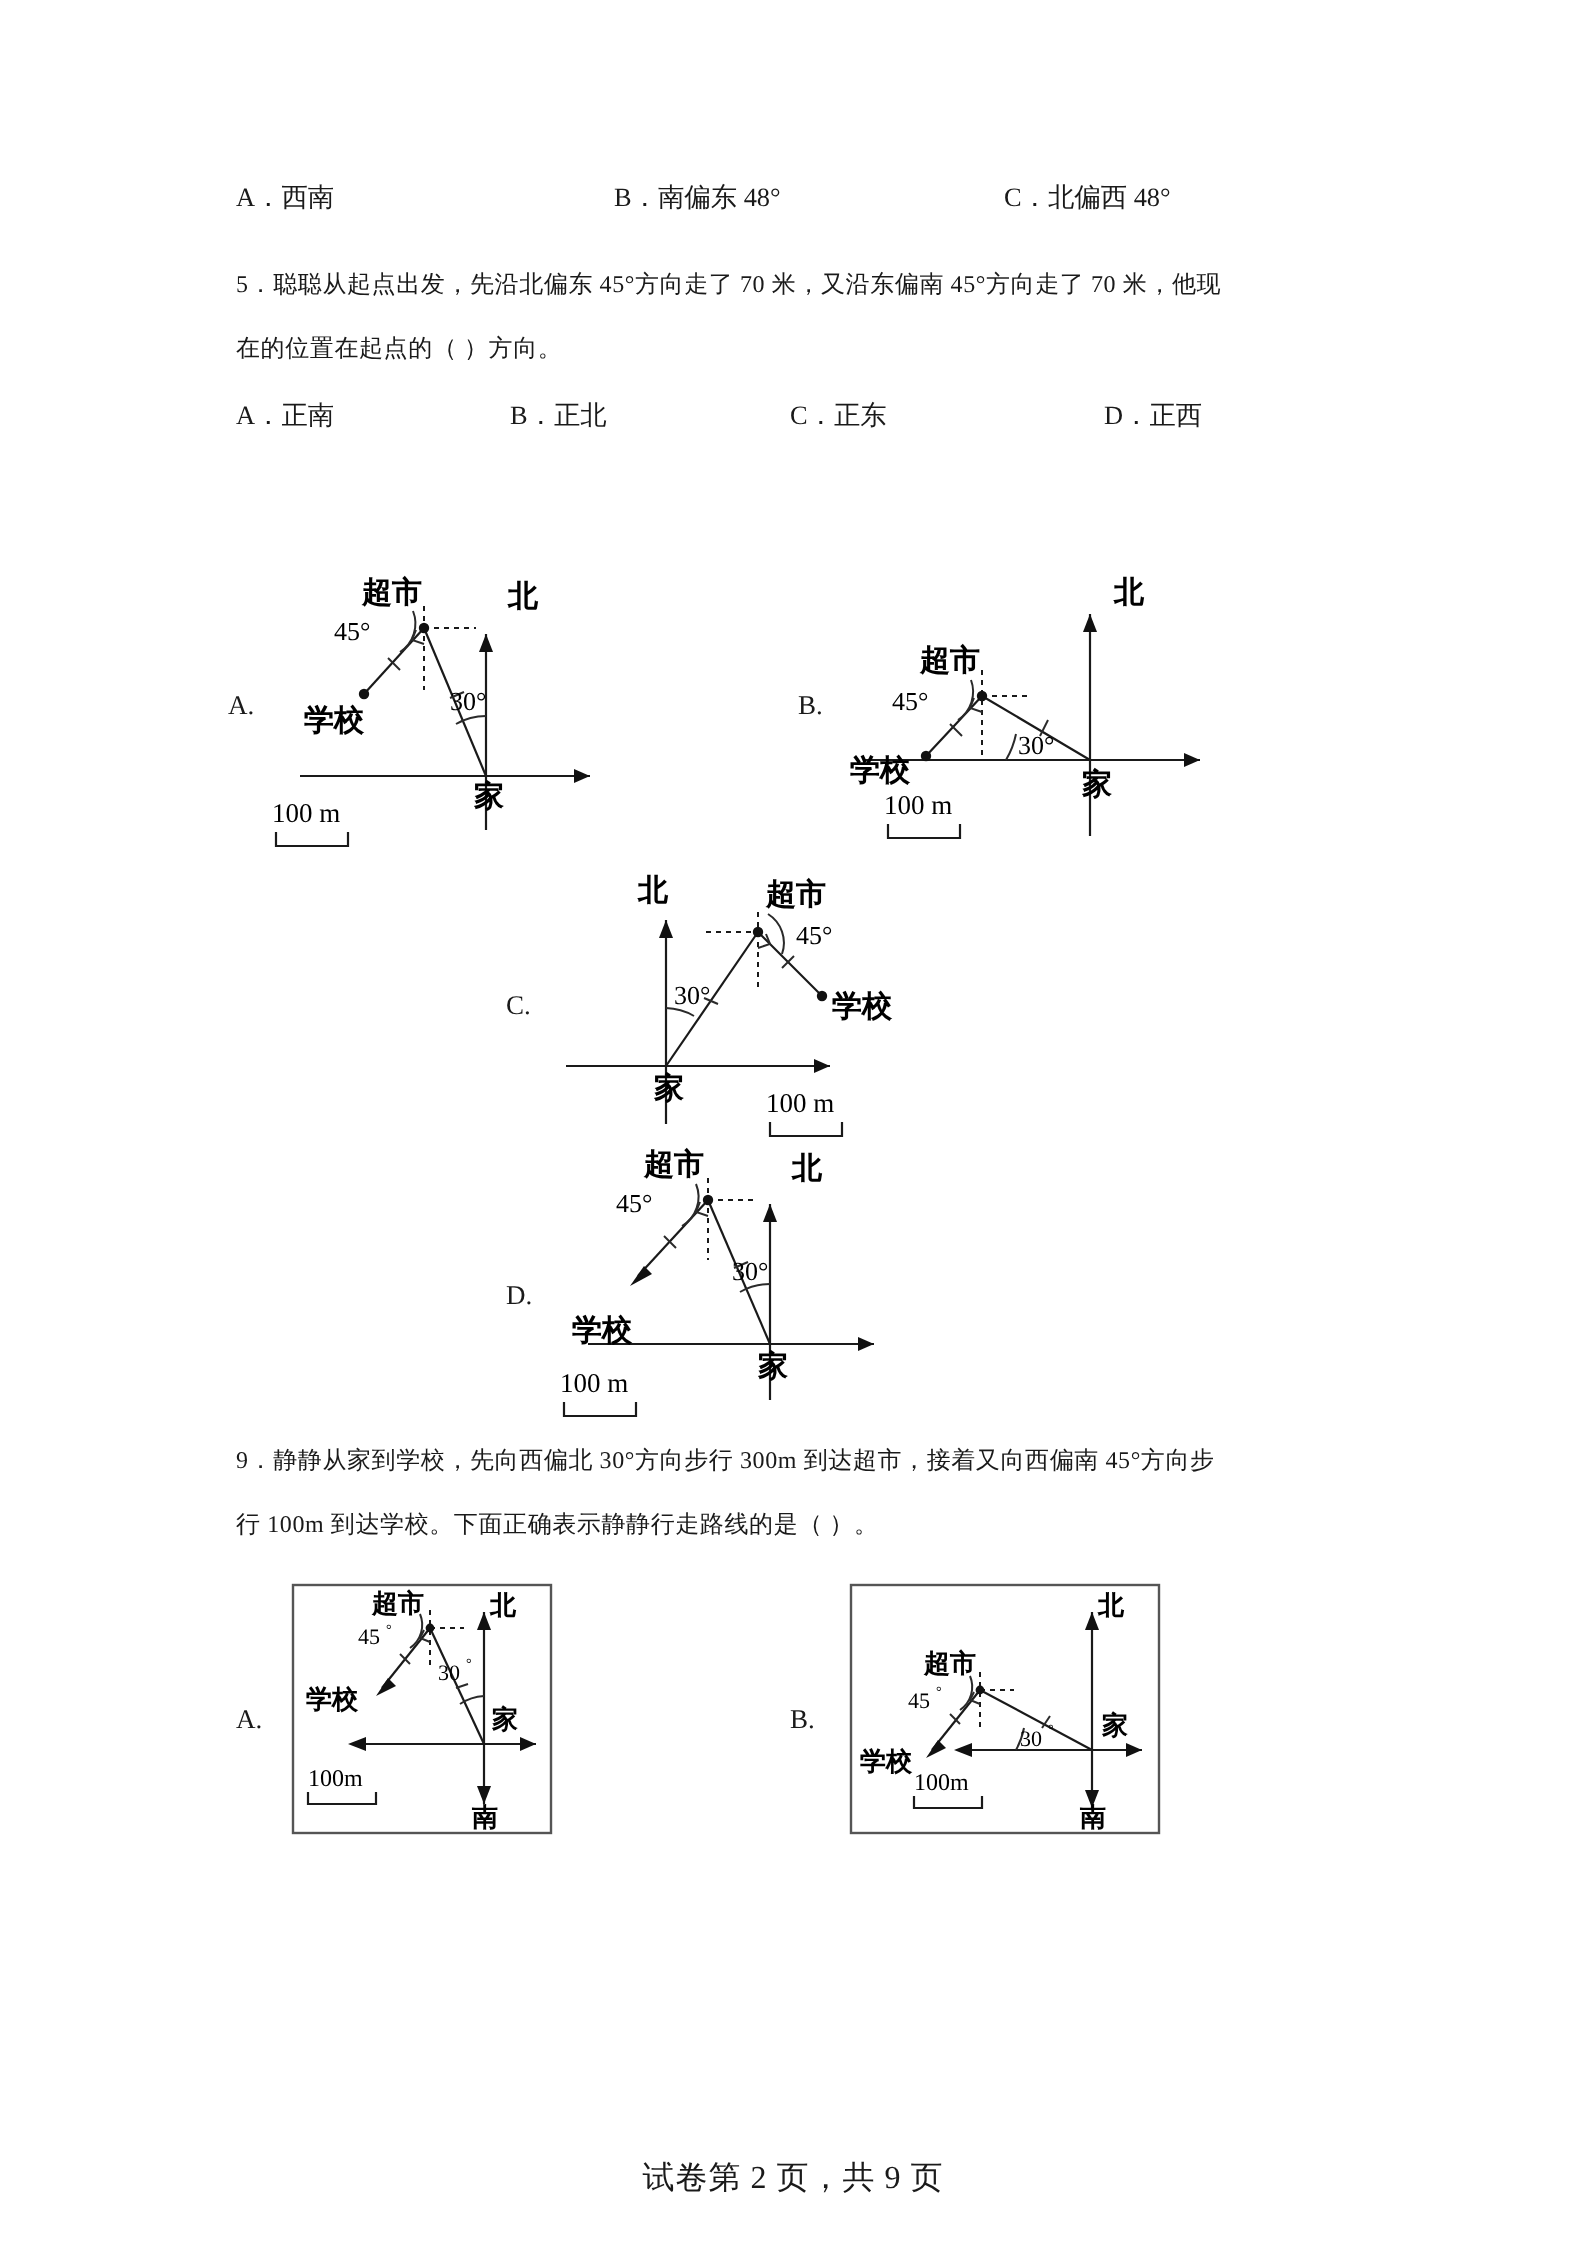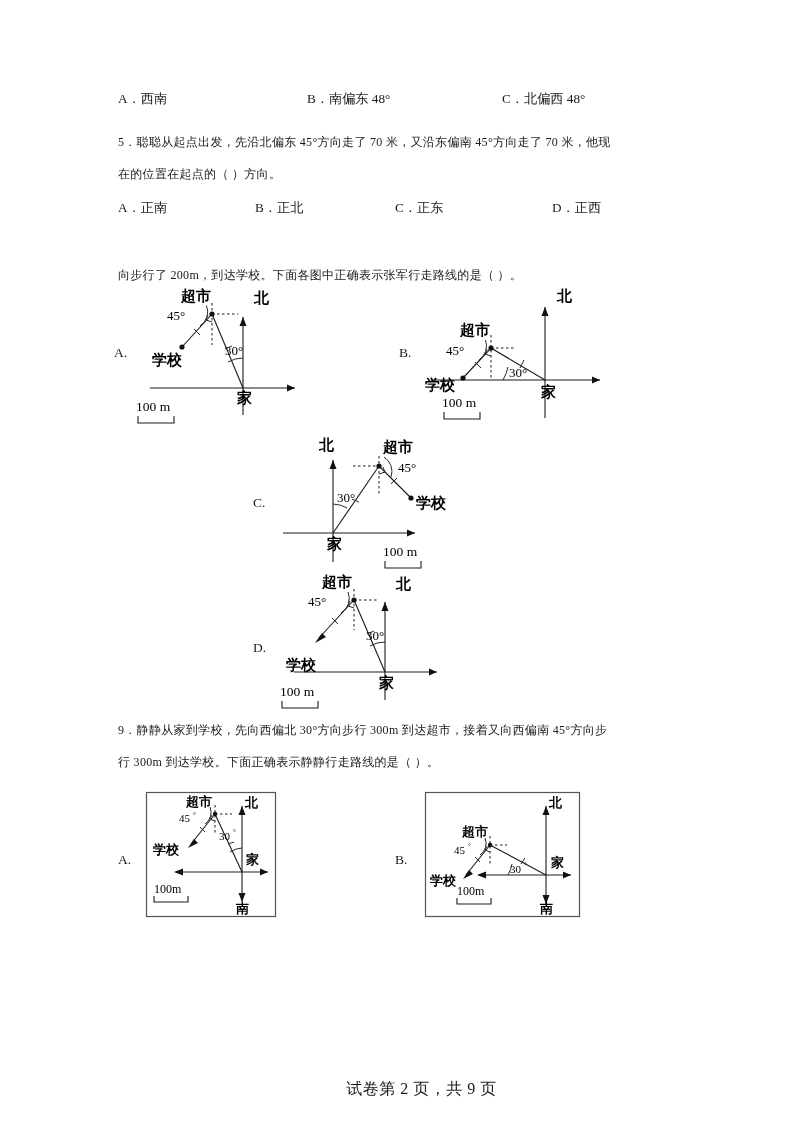--- a/index.html
+++ b/index.html
@@ -13,21 +13,20 @@
     position: relative;
     font-family: "Liberation Serif", "DejaVu Serif", serif;
     color: #1a1a1a;
     overflow: hidden;
   }
   .page {
     position: absolute;
     left: 0; top: 0;
     width: 648px;
     height: 1122px;
-    padding-left: 25px;
   }
   .qline {
     position: absolute;
     font-size: 12px;
     white-space: nowrap;
     letter-spacing: 0.3px;
   }
   .optrow {
     position: absolute;
     font-size: 13.2px;
@@ -78,21 +77,20 @@
   <div class="optrow" style="left:502px; top:90px;">C．北偏西 48°</div>
 
   <div class="qline" style="left:118px; top:134px;">5．聪聪从起点出发，先沿北偏东 45°方向走了 70 米，又沿东偏南 45°方向走了 70 米，他现</div>
   <div class="qline" style="left:118px; top:166px;">在的位置在起点的（  ）方向。</div>
 
   <div class="optrow" style="left:118px; top:199px;">A．正南</div>
   <div class="optrow" style="left:255px; top:199px;">B．正北</div>
   <div class="optrow" style="left:395px; top:199px;">C．正东</div>
   <div class="optrow" style="left:528px; top:199px;margin-left:24px;">D．正西</div>
 
-  <div class="qline" style="left:118px; top:267px;">向步行了 200m，到达学校。下面各图中正确表示张军行走路线的是（  ）。</div>
 
   <div class="opt-lbl" style="left:114px; top:345px;">A.</div>
   <div class="diagram" style="left:130px; top:285px;">
     <svg width="185" height="140" viewBox="0 0 185 140">
 
       <line class="stroke" x1="20" y1="103" x2="165" y2="103"></line>
       <polygon class="dot" points="165,103 157,99.5 157,106.5"></polygon>
 
       <line class="stroke" x1="113" y1="130" x2="113" y2="32"></line>
       <polygon class="dot" points="113,32 109.5,41 116.5,41"></polygon>
@@ -243,21 +241,21 @@
       <text class="lbl-cn" x="107" y="116">家</text>
       <text class="lbl-cn" x="124" y="17">北</text>
       <text class="lbl-num" x="94" y="68">30°</text>
       <text class="lbl-num" x="36" y="34">45°</text>
       <text class="lbl-scale" x="8" y="124">100 m</text>
       <path class="stroke" d="M 10 129 L 10 136 L 46 136 L 46 129"></path>
     </svg>
   </div>
 
   <div class="qline" style="left:118px; top:722px;">9．静静从家到学校，先向西偏北 30°方向步行 300m 到达超市，接着又向西偏南 45°方向步</div>
-  <div class="qline" style="left:118px; top:754px;">行 300m 到达学校。下面正确表示静静行走路线的是（  ）。</div>
+  <div class="qline" style="left:118px; top:754px;">行 100m 到达学校。下面正确表示静静行走路线的是（  ）。</div>
 
   <div class="opt-lbl" style="left:118px; top:852px;">A.</div>
   <div class="diagram" style="left:146px; top:792px;">
     <svg width="130" height="125" viewBox="0 0 130 125">
       <rect class="boxborder" x="0.5" y="0.5" width="129" height="124"></rect>
 
       <line class="stroke" x1="30" y1="80" x2="122" y2="80"></line>
       <polygon class="dot" points="28,80 37,76.5 37,83.5"></polygon>
       <polygon class="dot" points="122,80 114,76.5 114,83.5"></polygon>
 

